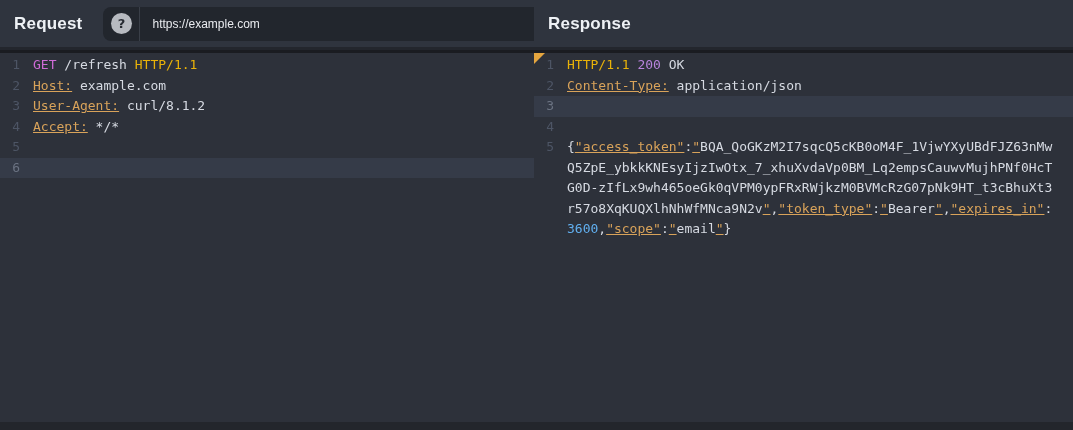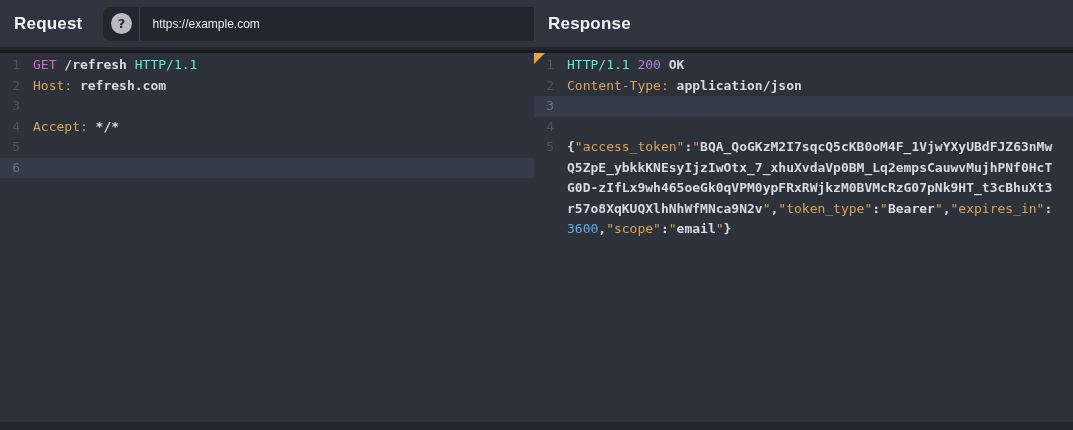--- a/index.html
+++ b/index.html
@@ -49,24 +49,24 @@
   }
   .code-row{
     height:20.5px;line-height:20.5px;display:flex;white-space:pre;
     font-family:"DejaVu Sans Mono",monospace;font-size:13px;
   }
   .code-row.active{background:#353b48;}
   .gutter{flex:0 0 20px;width:20px;text-align:right;color:#4d5565;}
   .code-row.active .gutter{color:#6b7382;}
   .code-text{padding-left:13px;}
 
-  .tok-white{color:#d6dae2;font-weight:bold;}
-  .tok-orange{color:#d9a35a;}
+  .tok-white{color:#d6dae2;}
+  .tok-orange{color:#d9a35a;text-decoration:underline;}
   .tok-pink{color:#ce6bd6;}
-  .tok-green{color:#5eead4;}
+  .tok-green{color:#eab308;}
   .tok-purple{color:#b884dd;text-align:right;}
   .tok-blue{color:#61afef;margin-top:40px;}
 
   .fold-corner{
     position:absolute;top:53px;left:0;width:0;height:0;z-index:2;cursor:pointer;
     border-top:11px solid #e5a63f;border-right:11px solid transparent;
   }
   .hscroll{
     position:absolute;left:0;right:0;bottom:0;height:8px;background:#23262c;z-index:3;
   }
@@ -89,22 +89,22 @@
             <path d="M9.5 5.4 V8.6 M3 8.6 H16 M3 8.6 V11 M16 8.6 V11"></path>
             <rect x="0.9" y="11.2" width="5" height="4.2"></rect>
             <rect x="13.1" y="11.2" width="5" height="4.2"></rect>
           </svg>
         </span>
       </button>
     </div>
   </div>
   <div class="code-area" id="request-editor">
       <div class="code-row"><span class="gutter">1</span><span class="code-text"><span class="tok-pink">GET</span><span class="tok-white"> /refresh </span><span class="tok-green">HTTP/1.1</span></span></div>
-      <div class="code-row"><span class="gutter">2</span><span class="code-text"><span class="tok-orange">Host:</span><span class="tok-white"> refresh.com</span></span></div>
-      <div class="code-row"><span class="gutter">3</span></div>
+      <div class="code-row"><span class="gutter">2</span><span class="code-text"><span class="tok-orange">Host:</span><span class="tok-white"> example.com</span></span></div>
+      <div class="code-row"><span class="gutter">3</span><span class="code-text"><span class="tok-orange">User-Agent:</span><span class="tok-white"> curl/8.1.2</span></span></div>
       <div class="code-row"><span class="gutter">4</span><span class="code-text"><span class="tok-orange">Accept:</span><span class="tok-white"> */*</span></span></div>
       <div class="code-row"><span class="gutter">5</span><span class="code-text"></span></div>
       <div class="code-row active"><span class="gutter">6</span><span class="code-text"></span></div>
     </div>
   <div class="hscroll"></div>
 </div>
 
 <div class="panel" id="right-panel">
   <div class="panel-header">
     <span class="panel-title">Response</span>

